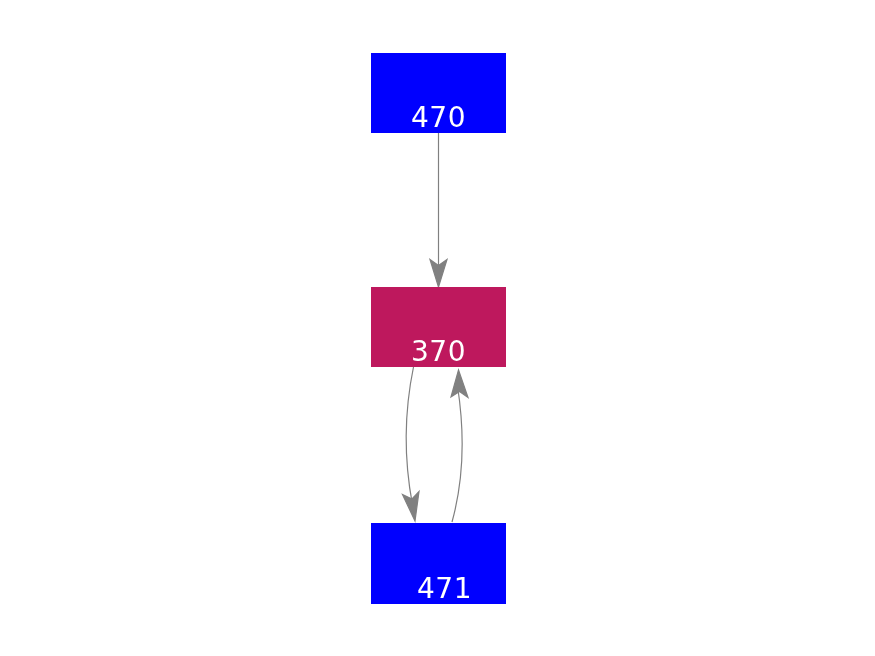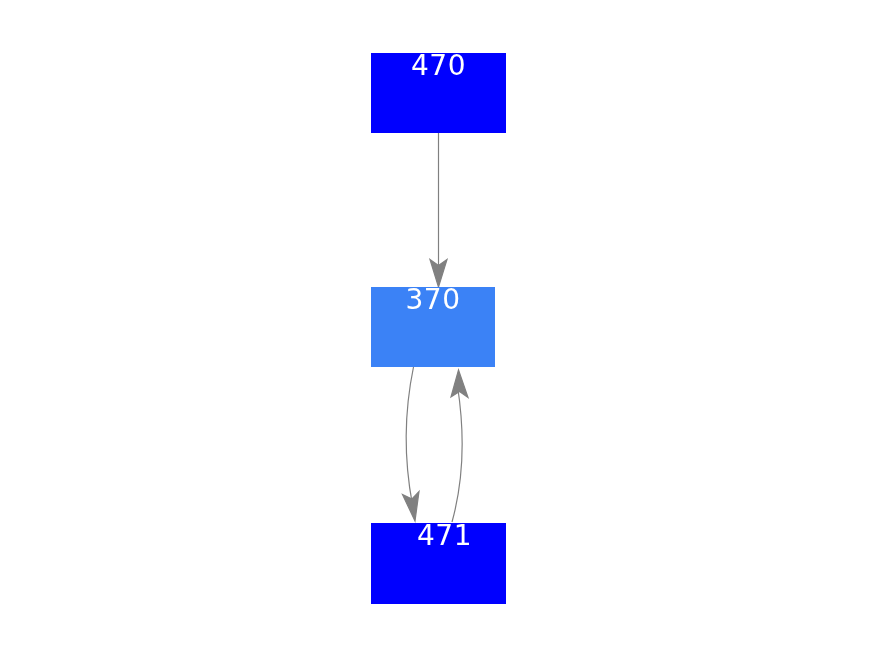--- a/index.html
+++ b/index.html
@@ -23,21 +23,21 @@
     left: 0;
     top: 0;
     width: 875px;
     height: 656px;
     pointer-events: none;
   }
   .node {
     position: absolute;
     box-sizing: border-box;
     display: flex;
-    align-items: flex-start;
+    align-items: flex-end;
     justify-content: center;
     color: #ffffff;
     font-size: 28px;
     font-family: "DejaVu Sans", "Liberation Sans", sans-serif;
     font-weight: normal;
     line-height: 1;
     letter-spacing: 0.5px;
     user-select: none;
   }
   .node-label {
@@ -62,21 +62,21 @@
     <g>
       <path fill="none" stroke="#808080" stroke-width="1.2" d="M 452.0,522 C 464.5,477 464.0,428 457.5,386"></path>
       <path fill="#808080" stroke="#808080" d="M 458.5,370 L 468.0,397.5 L 459.5,391.5 L 451.0,397.0 Z" stroke-width="1.2"></path>
     </g>
   </svg>
 
   <div class="node" style="left: 371px; top: 53px; width: 135px; height: 80px; background: rgb(0, 0, 255); color: rgb(255, 255, 255);">
     <span class="node-label">470</span>
   </div>
 
-  <div class="node" style="left: 371px; top: 287px; width: 124px; height: 80px; background: #3b82f6; color: rgb(255, 255, 255);">
+  <div class="node" style="left: 371px; top: 287px; width: 135px; height: 80px; background: #be185d; color: rgb(255, 255, 255);">
     <span class="node-label">370</span>
   </div>
 
   <div class="node" style="left: 371px; top: 523px; width: 135px; height: 81px; background: rgb(0, 0, 255); color: rgb(255, 255, 255); padding-left: 12px;">
     <span class="node-label">471</span>
   </div>
 
 </div>
 
 </body></html>

